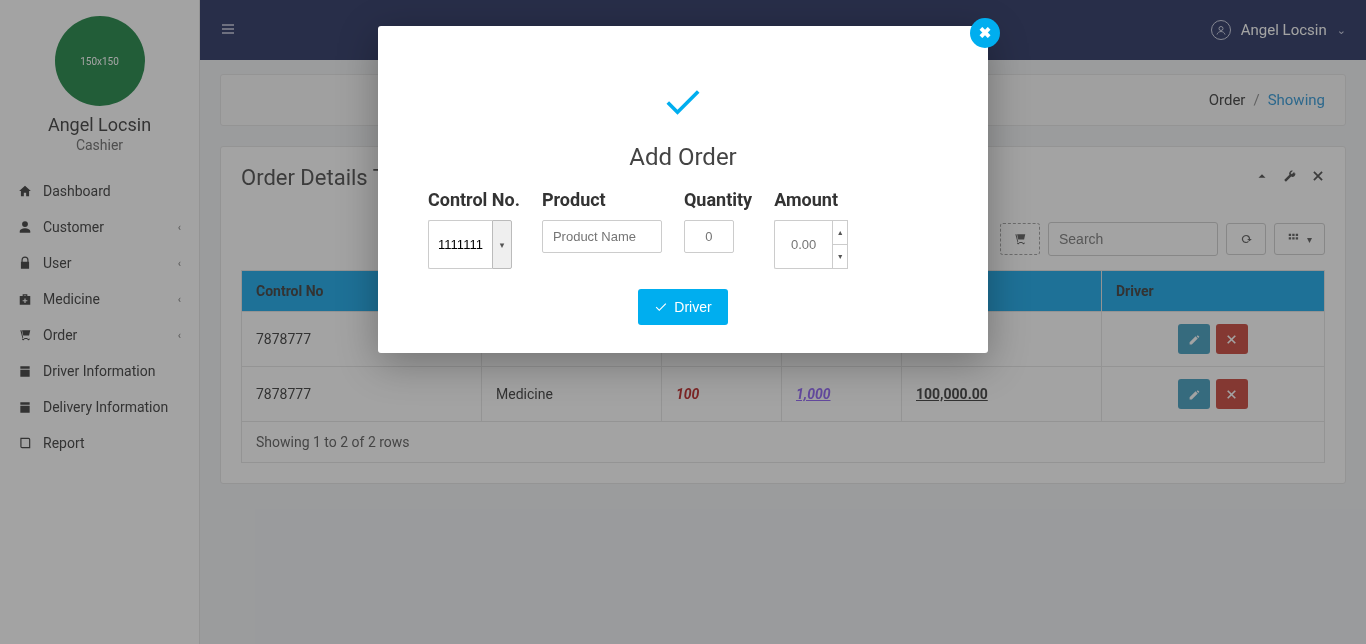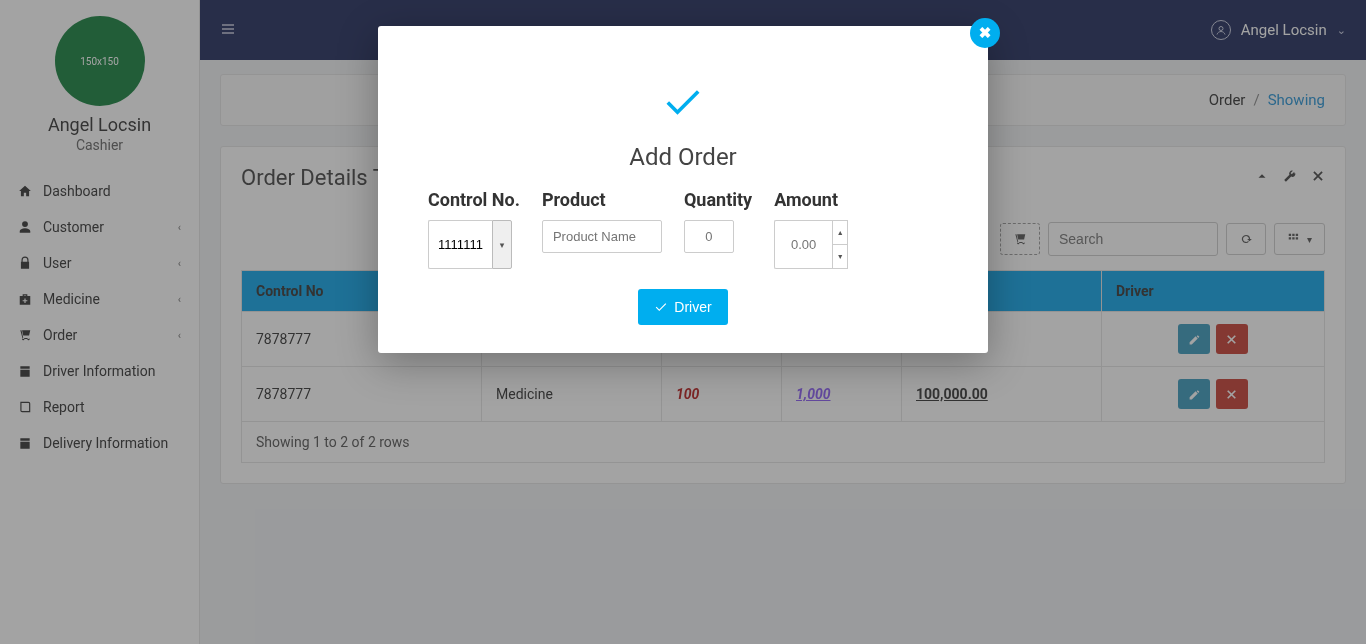--- a/index.html
+++ b/index.html
@@ -158,34 +158,34 @@
                 <path d="M4 4h16v4H4V4zm0 6h16v12H4V10zm3 3h3v3H7v-3z"></path>
               </svg>
             </span>
           <span>Driver Information</span>
         </span>
       </li>
       <li>
         <span class="left">
           <span class="nav-icon">
               <svg class="icon-svg" viewBox="0 0 24 24">
+                <path d="M4 4h16v4H4V4zm0 6h16v12H4V10zm3 3h3v3H7v-3z"></path>
+              </svg>
+            </span>
+          <span>Delivery Information</span>
+        </span>
+      </li>
+      <li>
+        <span class="left">
+          <span class="nav-icon">
+              <svg class="icon-svg" viewBox="0 0 24 24">
                 <path d="M4 3h14a3 3 0 013 3v15H7a3 3 0 01-3-3V3zm2 2v13a1 1 0 001 1h12V6a1 1 0 00-1-1H6z"></path>
               </svg>
             </span>
           <span>Report</span>
-        </span>
-      </li>
-      <li>
-        <span class="left">
-          <span class="nav-icon">
-              <svg class="icon-svg" viewBox="0 0 24 24">
-                <path d="M4 4h16v4H4V4zm0 6h16v12H4V10zm3 3h3v3H7v-3z"></path>
-              </svg>
-            </span>
-          <span>Delivery Information</span>
         </span>
       </li>
     </ul>
   </div>
 
   <div class="main">
     <div class="topbar">
       <div class="hamburger">
         <svg width="16" height="16" viewBox="0 0 24 24" fill="currentColor">
             <path d="M3 5h18v2H3V5zm0 6h18v2H3v-2zm0 6h18v2H3v-2z"></path>

